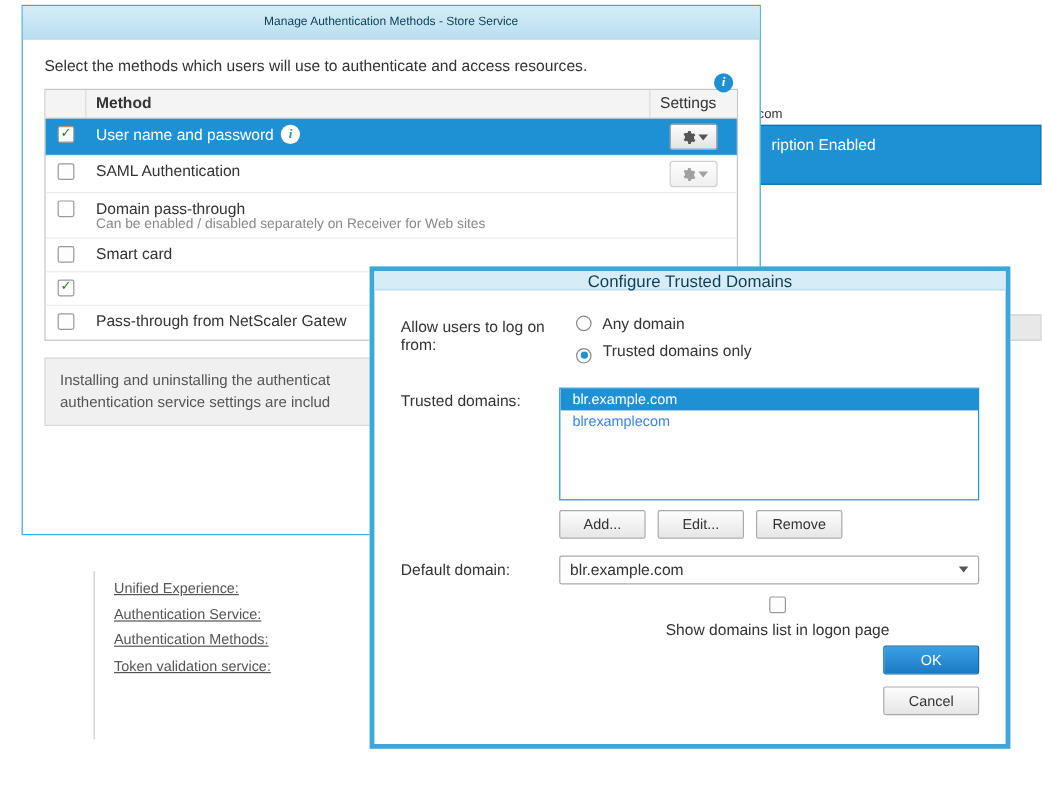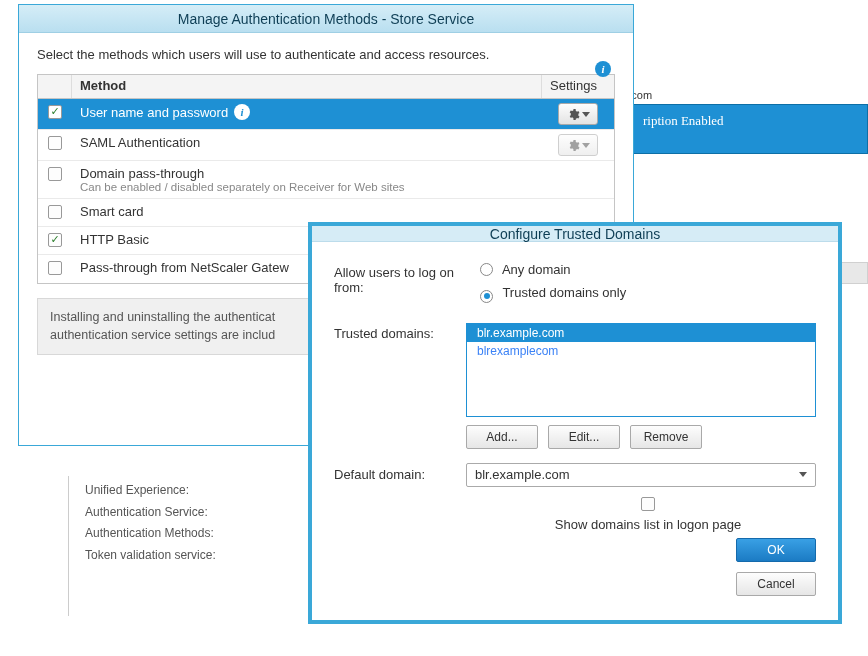--- a/index.html
+++ b/index.html
@@ -1,25 +1,25 @@
 <!DOCTYPE html>
 <html><head>
 <meta charset="utf-8">
 <style>
   * { box-sizing: border-box; font-family: "Segoe UI", Tahoma, sans-serif; }
   body { margin:0; width:868px; height:656px; background:#fff; position:relative; overflow:hidden; font-size:13px; color:#333; }
   .bg-panel { position:absolute; left:628px; top:104px; width:240px; height:50px; background:#1e90d4; border:1px solid #0d6fa6; }
-  .bg-panel .ltxt { position:absolute; left:14px; top:8px; color:#fff;font-family:Liberation Serif, serif; }
+  .bg-panel .ltxt { position:absolute; left:14px; top:8px; color:#fff; }
   .bg-breadcrumb { position:absolute; left:572px; top:89px; font-size:11px; color:#333; }
   .bg-gray-strip { position:absolute; left:628px; top:262px; width:240px; height:22px; background:#e8e8e8; border:1px solid #d0d0d0; }
-  .bg-info-block { position:absolute; left:68px; top:476px; width:240px; height:140px; border-left:1px solid #ccc; padding-left:16px; padding-top:4px; font-size:12px; color:#555; line-height:1.8; }
+  .bg-info-block { position:absolute; left:78px; top:476px; width:240px; height:140px; border-left:1px solid #ccc; padding-left:16px; padding-top:4px; font-size:12px; color:#555; line-height:1.8;text-decoration:underline; }
 
   
   .dlg1 { position:absolute; left:18px; top:4px; width:616px; height:442px; border:1px solid #3aa8d8; background:#fff; }
-  .dlg1 .titlebar { height:28px; background:linear-gradient(#d5edf7,#b9dff0); color:#0e3e55; font-size:14px; display:flex; align-items:center; justify-content:center; border-bottom:1px solid #9fcfe4; position:relative; }
+  .dlg1 .titlebar { height:28px; background:linear-gradient(#d5edf7,#b9dff0); color:#0e3e55; font-size:10px; display:flex; align-items:center; justify-content:center; border-bottom:1px solid #9fcfe4; position:relative; }
   .dlg1 .body { padding:14px 18px 10px 18px; }
   .dlg1 .prompt { margin-bottom:12px; color:#333; }
 
   .grid { border:1px solid #c5c5c5; }
   .grid-head { display:flex; background:#f4f4f4; border-bottom:1px solid #c5c5c5; height:24px; }
   .grid-head .c1 { width:34px; border-right:1px solid #ddd; }
   .grid-head .c2 { flex:1; padding:3px 8px; font-weight:700; border-right:1px solid #ddd; }
   .grid-head .c3 { width:72px; padding:3px 8px; }
   .grid-row { display:flex; border-bottom:1px solid #eaeaea; min-height:28px; align-items:flex-start; padding:4px 0; }
   .grid-row .c1 { width:34px; display:flex; justify-content:center; align-items:flex-start; padding-top:2px; }
@@ -151,21 +151,20 @@
         <div class="c2">
           <div>Smart card</div>
         </div>
         <div class="c3"></div>
       </div>
 
       <div class="grid-row">
         <div class="c1">
             <span class="chk checked"></span>
           </div>
-        <div class="c2"><span>HTTP Basic</span></div>
         <div class="c3"></div>
       </div>
 
       <div class="grid-row" style="border-bottom:none;">
         <div class="c1">
             <span class="chk"></span>
           </div>
         <div class="c2"><span>Pass-through from NetScaler Gatew</span></div>
         <div class="c3"></div>
       </div>

